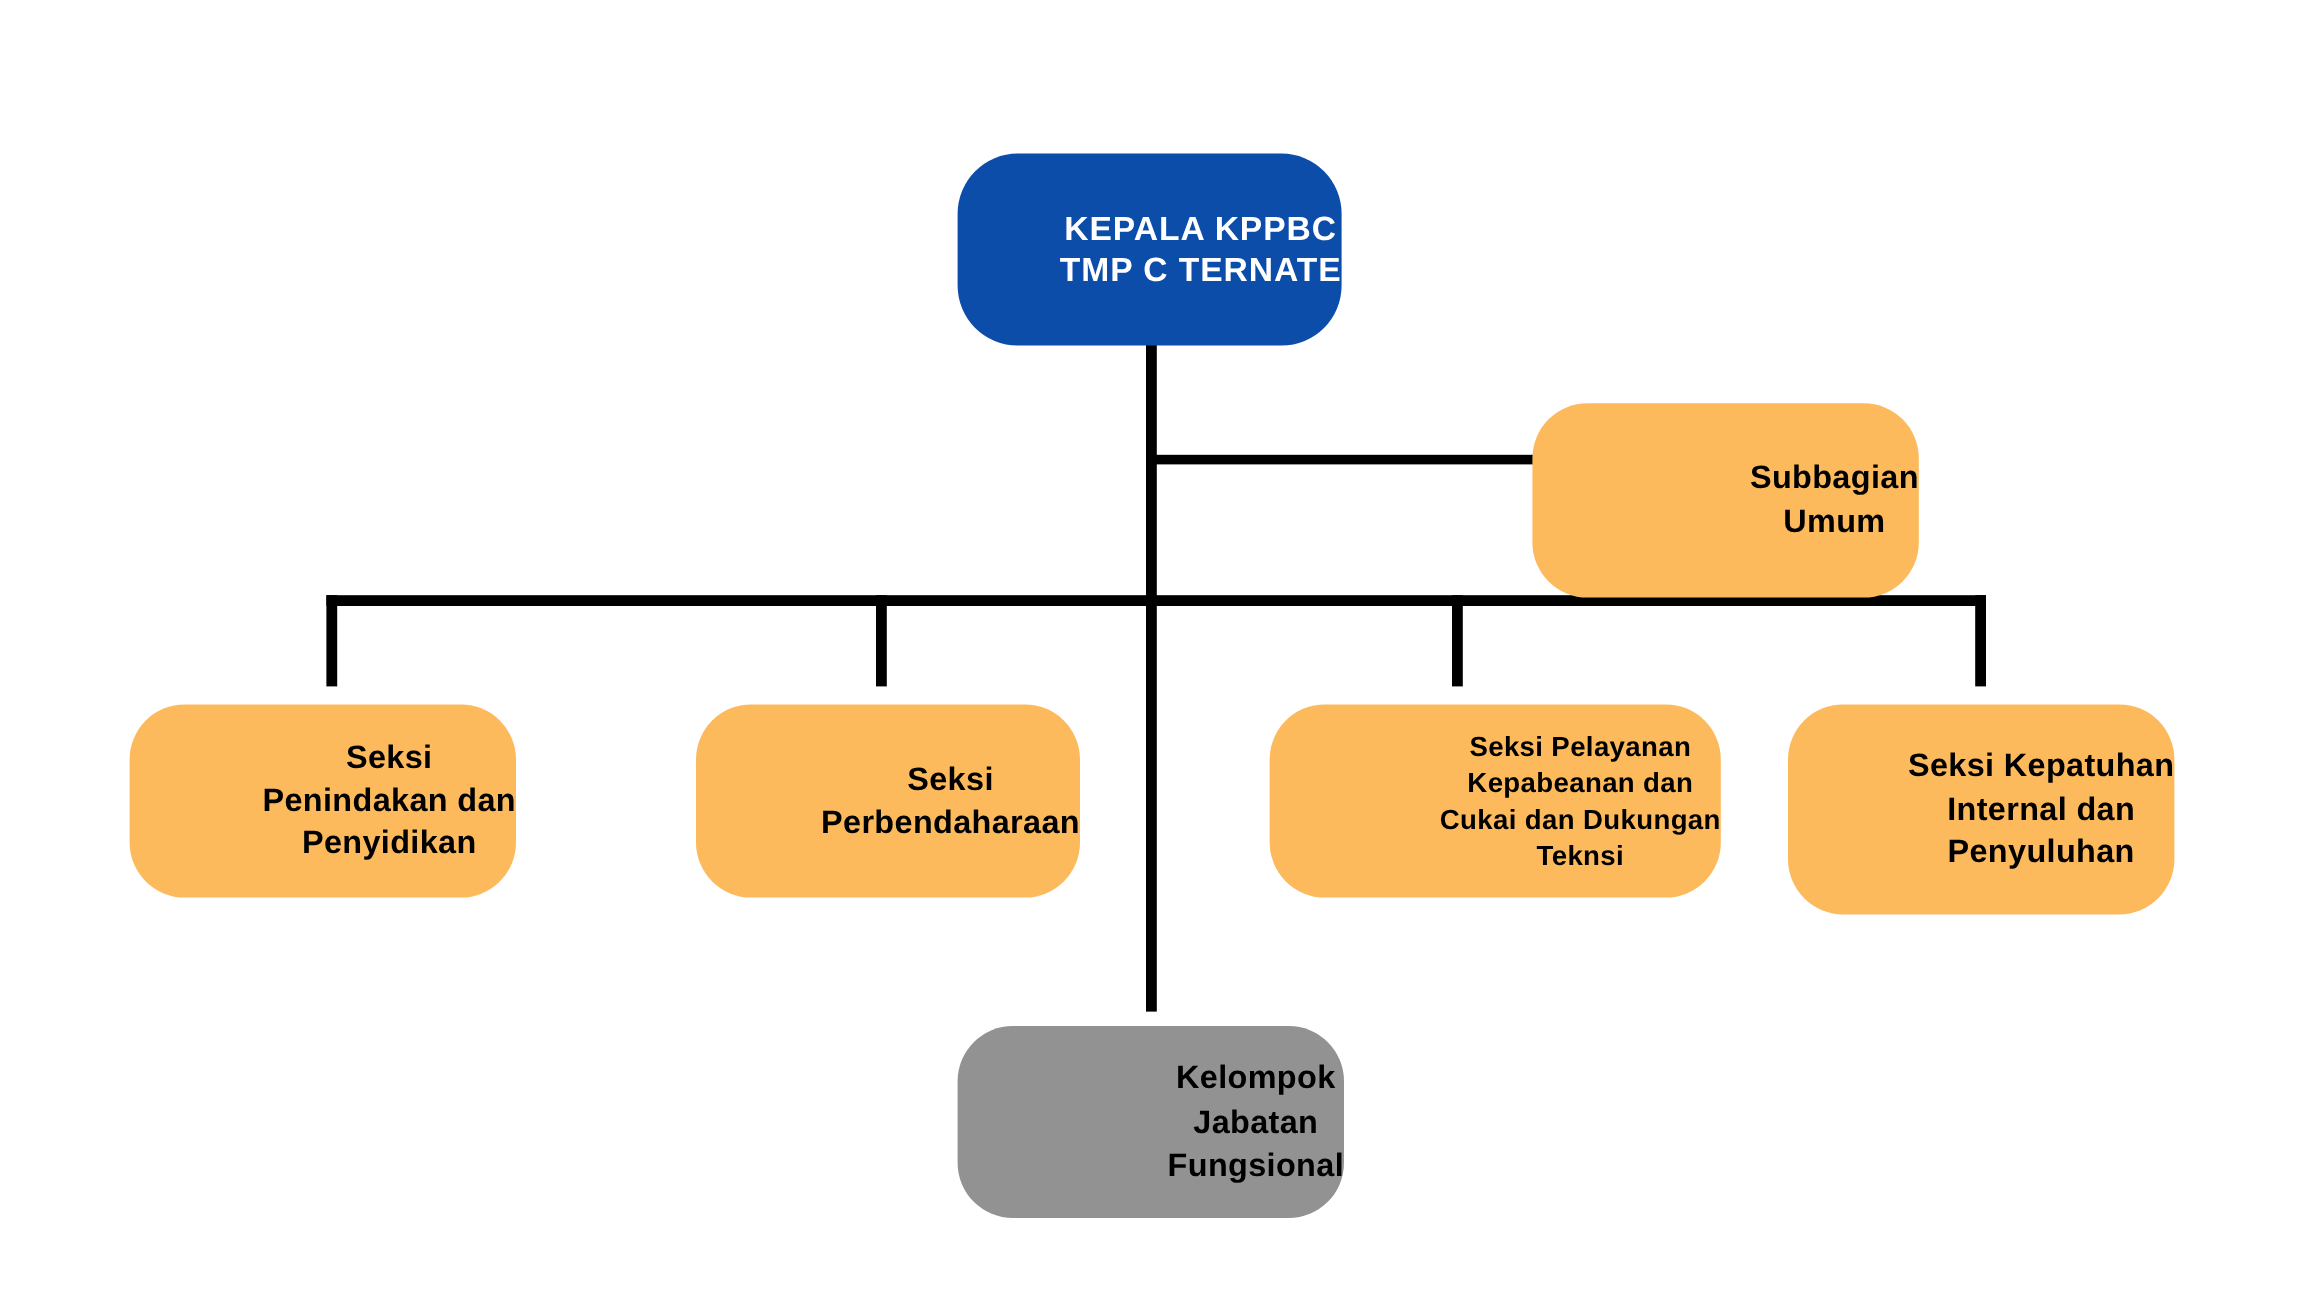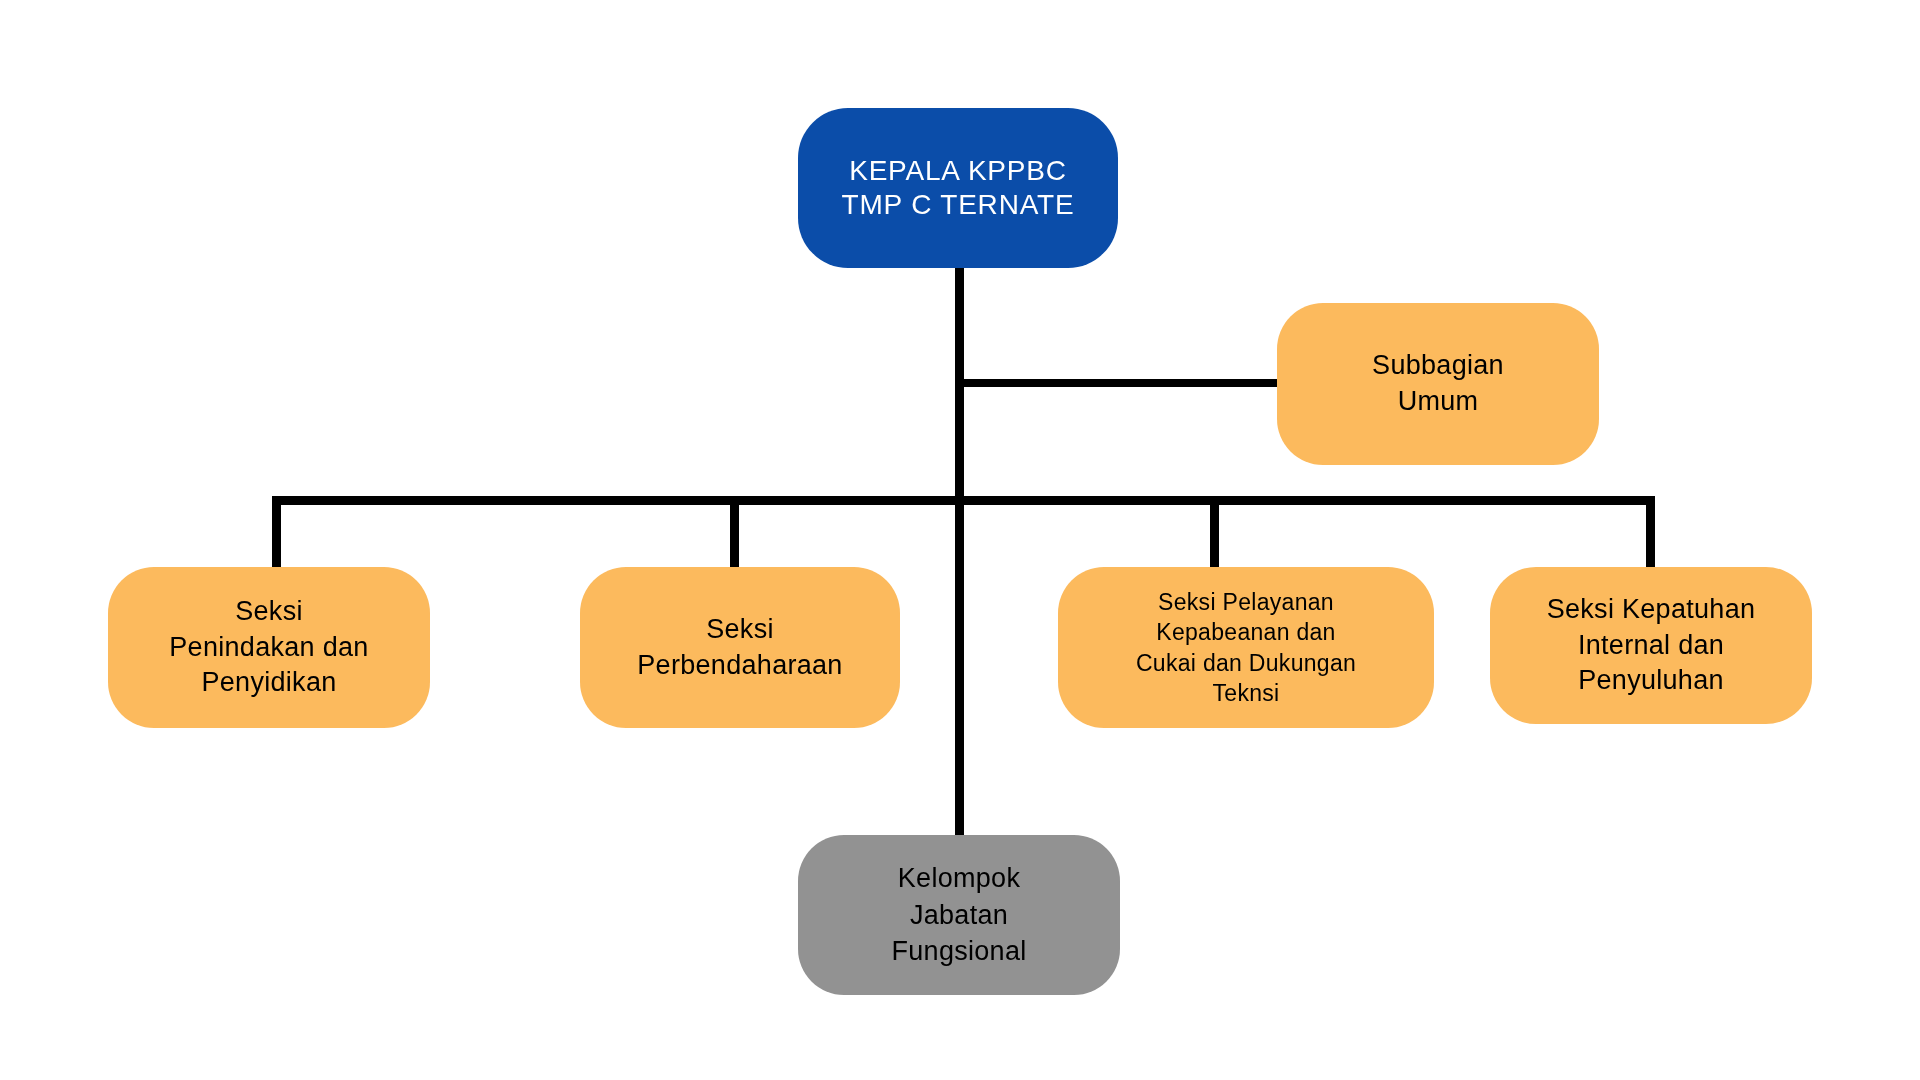--- a/index.html
+++ b/index.html
@@ -34,48 +34,49 @@
   
   .line.v-drop-1 { left: 272px;  top: 496px; width: 9px; height: 76px; }
   .line.v-drop-2 { left: 730px;  top: 496px; width: 9px; height: 76px; }
   .line.v-drop-3 { left: 1210px; top: 496px; width: 9px; height: 76px; }
   .line.v-drop-4 { left: 1646px; top: 496px; width: 9px; height: 76px; }
 
   .node {
     position: absolute;
     display: flex;
     align-items: center;
-    justify-content: center;
+    justify-content: flex-end;
     text-align: center;
-    font-weight: 400;
+    font-weight: 700;
     white-space: pre-line;
     letter-spacing: 0.3px;
+    margin-top: 20px;
   }
   .node-root {
     left: 798px; top: 108px; width: 320px; height: 160px;
     background: var(--node-blue);
     color: var(--text-on-blue);
     border-radius: 50px;
     font-size: 28px;
     line-height: 1.22;
     letter-spacing: 0.8px;
   }
   .node-orange {
     background: var(--node-orange);
     color: var(--text-on-orange);
     border-radius: 46px;
     font-size: 27px;
     line-height: 1.32;
   }
-  .node-staff  { left: 1277px; top: 303px; width: 322px; height: 162px; }
+  .node-staff  { left: 1277px; top: 316px; width: 322px; height: 162px; }
   .node-sec-1  { left: 108px;  top: 567px; width: 322px; height: 161px; }
   .node-sec-2  { left: 580px;  top: 567px; width: 320px; height: 161px; }
   .node-sec-3  { left: 1058px; top: 567px; width: 376px; height: 161px;
                  font-size: 23px; line-height: 1.32; }
-  .node-sec-4  { left: 1490px; top: 567px; width: 322px; height: 157px; }
+  .node-sec-4  { left: 1490px; top: 567px; width: 322px; height: 175px; }
   .node-functional {
     left: 798px; top: 835px; width: 322px; height: 160px;
     background: var(--node-gray);
     color: var(--text-on-orange);
     border-radius: 46px;
     font-size: 27px;
     line-height: 1.35;
   }
 </style>
 </head>

